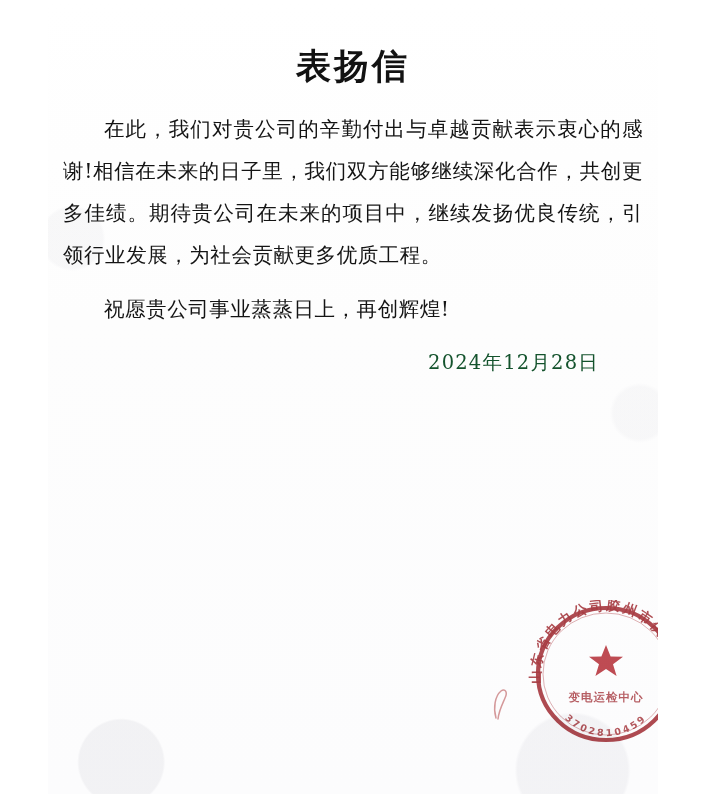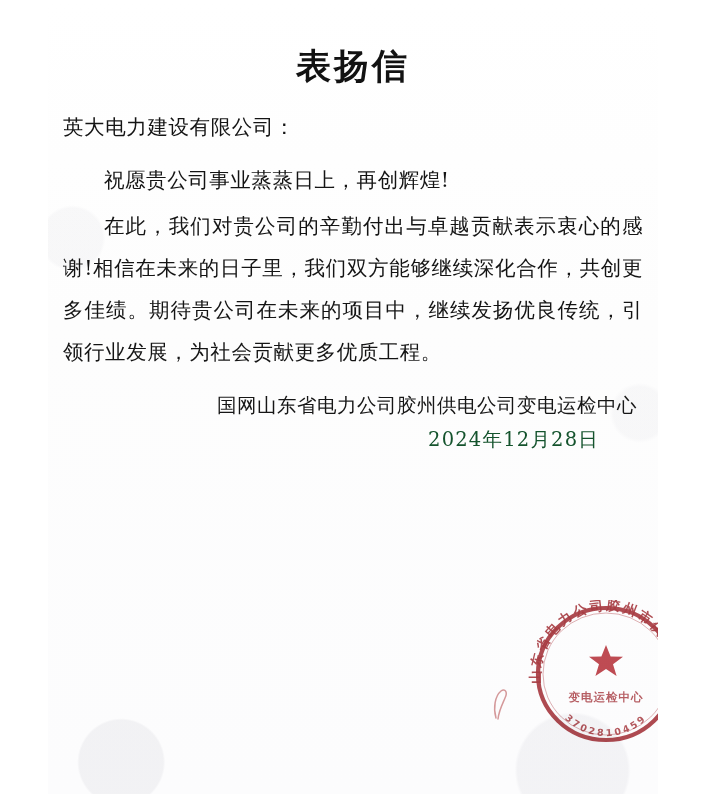--- a/index.html
+++ b/index.html
@@ -132,31 +132,29 @@
 </head>
 <body>
 
 <div class="page">
   <div class="content">
 
     <div class="doc-title">表扬信</div>
 
     <div class="body-block">
 
-      <div class="salutation">英大电力建设有限公司：</div>
 
 
 
+      <p class="para">在此，我们对贵公司的辛勤付出与卓越贡献表示衷心的感谢!相信在未来的日子里，我们双方能够继续深化合作，共创更多佳绩。期待贵公司在未来的项目中，继续发扬优良传统，引领行业发展，为社会贡献更多优质工程。</p>
+
       <p class="para last-wish">祝愿贵公司事业蒸蒸日上，再创辉煌!</p>
-
-      <p class="para">在此，我们对贵公司的辛勤付出与卓越贡献表示衷心的感谢!相信在未来的日子里，我们双方能够继续深化合作，共创更多佳绩。期待贵公司在未来的项目中，继续发扬优良传统，引领行业发展，为社会贡献更多优质工程。</p>
     </div>
 
     <div class="sign-block">
-      <div class="sign-org">国网山东省电力公司胶州供电公司变电运检中心</div>
       <div class="sign-date">2024年12月28日</div>
     </div>
 
   </div>
 
   <div class="seal">
     <svg viewBox="0 0 168 144" xmlns="http://www.w3.org/2000/svg">
       <defs>
         <path id="arcTop" d="M 18 76 A 66 66 0 0 1 150 76" fill="none"></path>
         <path id="arcBottom" d="M 26 78 A 58 58 0 0 0 142 78" fill="none"></path>

